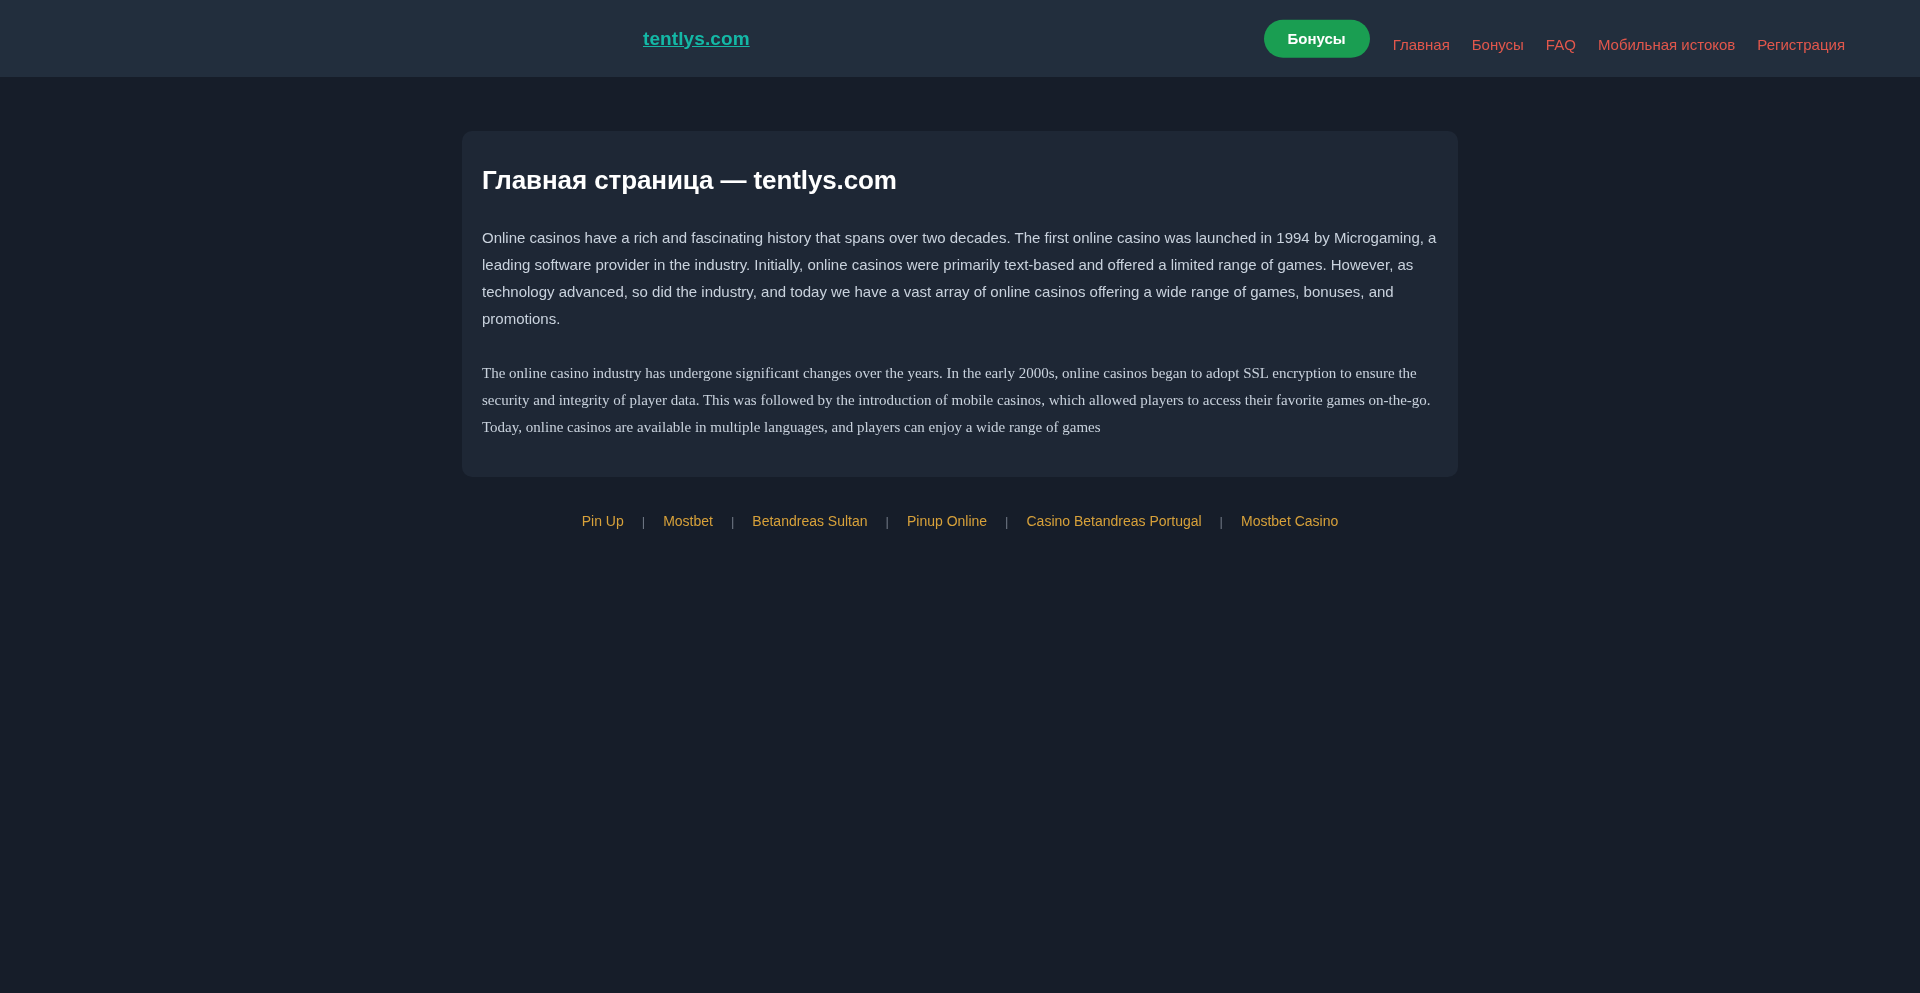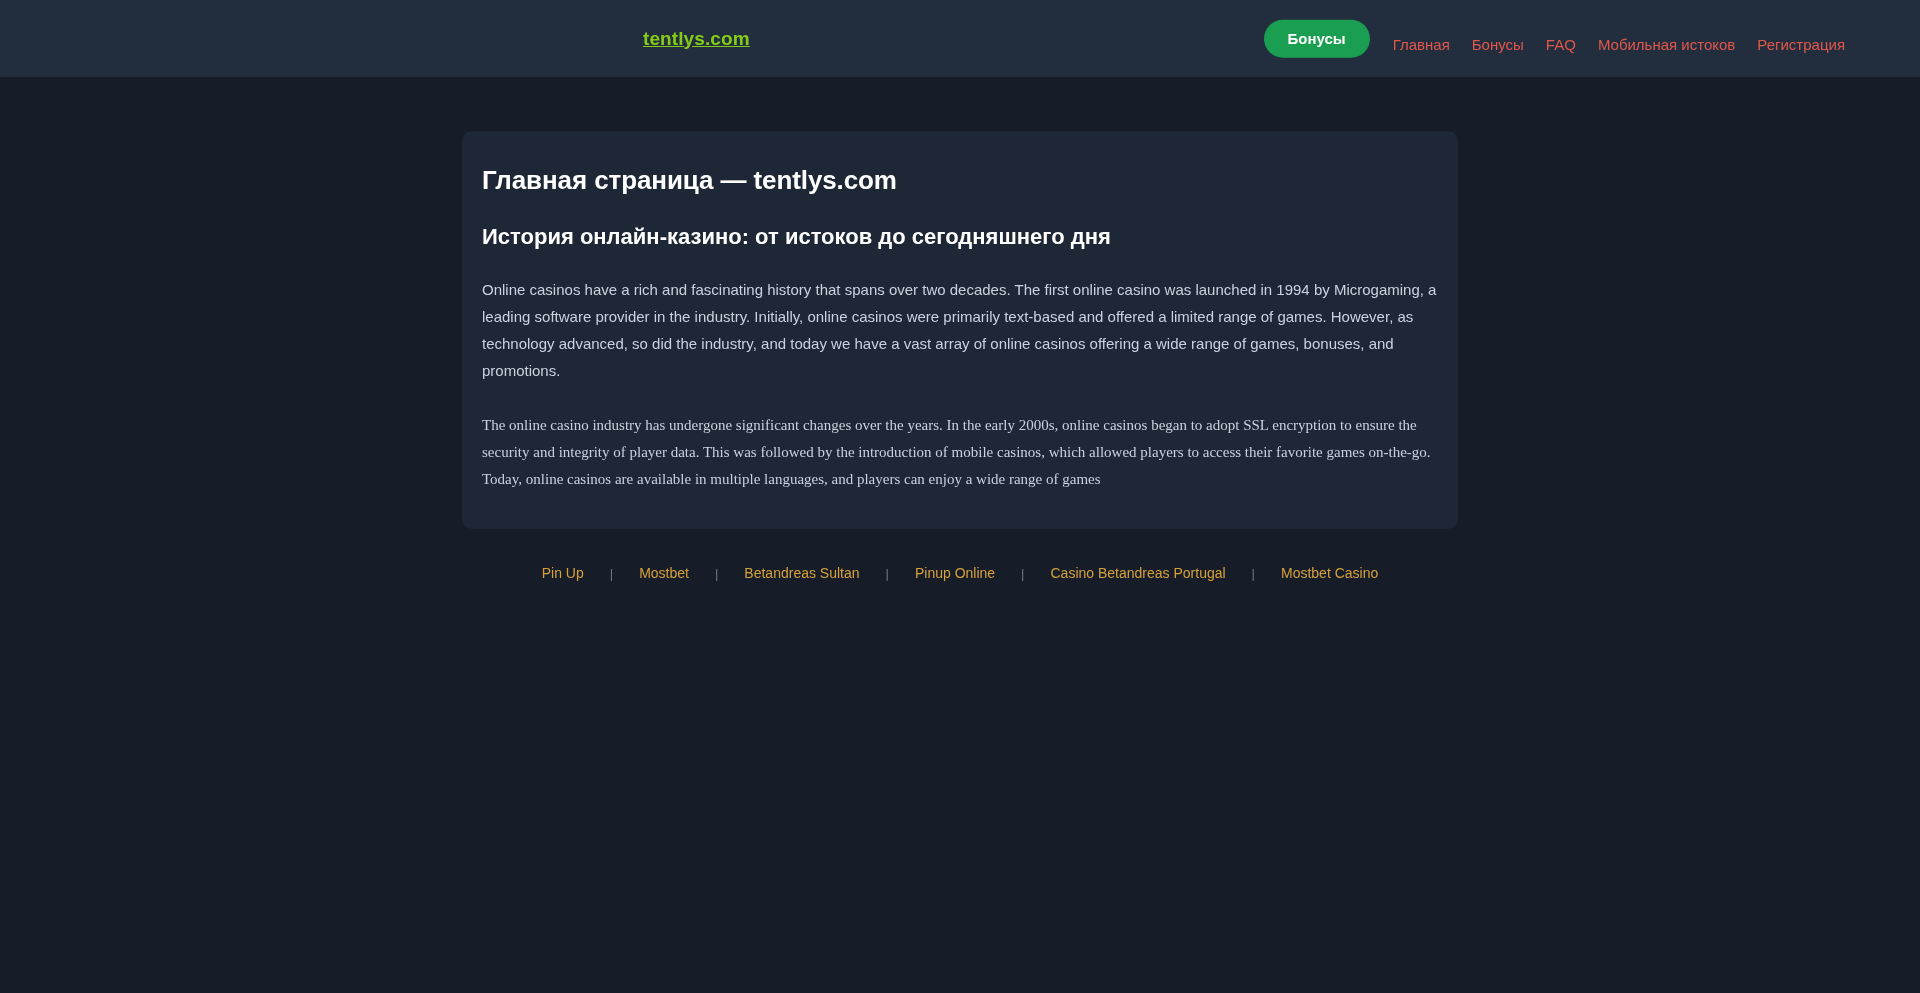--- a/index.html
+++ b/index.html
@@ -23,21 +23,21 @@
     position: relative;
     width: 100%;
   }
   .brand {
     position: absolute;
     left: 643px;
     top: 50%;
     transform: translateY(-50%);
     font-size: 19px;
     font-weight: 700;
-    color: #84cc16;
+    color: #14b8a6;
     letter-spacing: 0.1px;
     white-space: nowrap;
   }
   .header-nav {
     position: absolute;
     right: 64px;
     top: 50%;
     transform: translateY(-50%);
     display: flex;
     align-items: center;
@@ -109,21 +109,21 @@
     margin: 0 0 24px 0;
   }
   .para:last-child { margin-bottom: 0; font-family: Liberation Serif, serif; }
 
   
   .footer-links {
     margin-top: 36px;
     display: flex;
     justify-content: center;
     align-items: center;
-    gap: 16px;
+    gap: 8px;
     font-size: 14px;
   }
   .footer-link {
     color: #d7a13a;
     text-decoration: none;
     padding: 0 10px;
     white-space: nowrap;
   }
   .sep {
     color: #6f7784;
@@ -144,21 +144,20 @@
     <a class="nav-link" href="#">FAQ</a>
     <a class="nav-link" href="#">Мобильная истоков</a>
     <a class="nav-link" href="#">Регистрация</a>
   </nav>
 </header>
 
 <div class="content-wrap">
   <main class="card">
     <div class="card-inner">
       <h1 class="page-title">Главная страница — tentlys.com</h1>
-      <h2 class="section-h">История онлайн-казино: от истоков до сегодняшнего дня</h2>
       <p class="para">Online casinos have a rich and fascinating history that spans over two decades. The first online casino was launched in 1994 by Microgaming, a leading software provider in the industry. Initially, online casinos were primarily text-based and offered a limited range of games. However, as technology advanced, so did the industry, and today we have a vast array of online casinos offering a wide range of games, bonuses, and promotions.</p>
       <p class="para">The online casino industry has undergone significant changes over the years. In the early 2000s, online casinos began to adopt SSL encryption to ensure the security and integrity of player data. This was followed by the introduction of mobile casinos, which allowed players to access their favorite games on-the-go. Today, online casinos are available in multiple languages, and players can enjoy a wide range of games</p>
     </div>
   </main>
 </div>
 
 <footer class="footer-links">
   <a class="footer-link" href="#">Pin Up</a>
   <span class="sep">|</span>
   <a class="footer-link" href="#">Mostbet</a>

